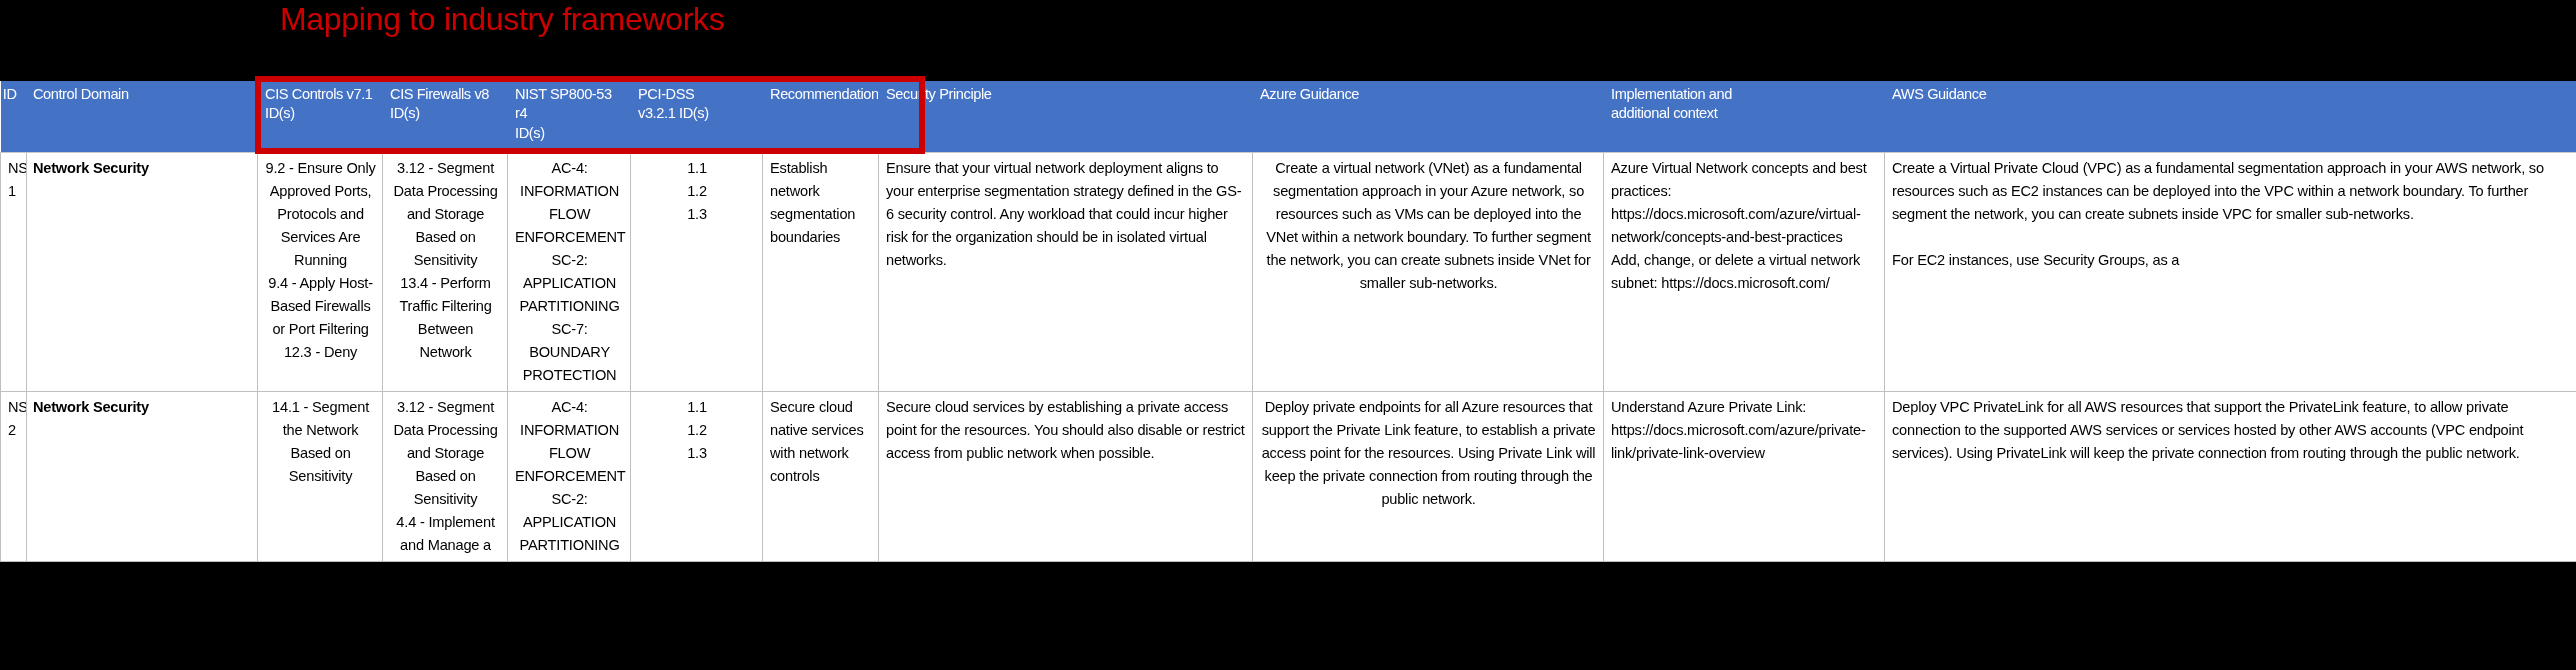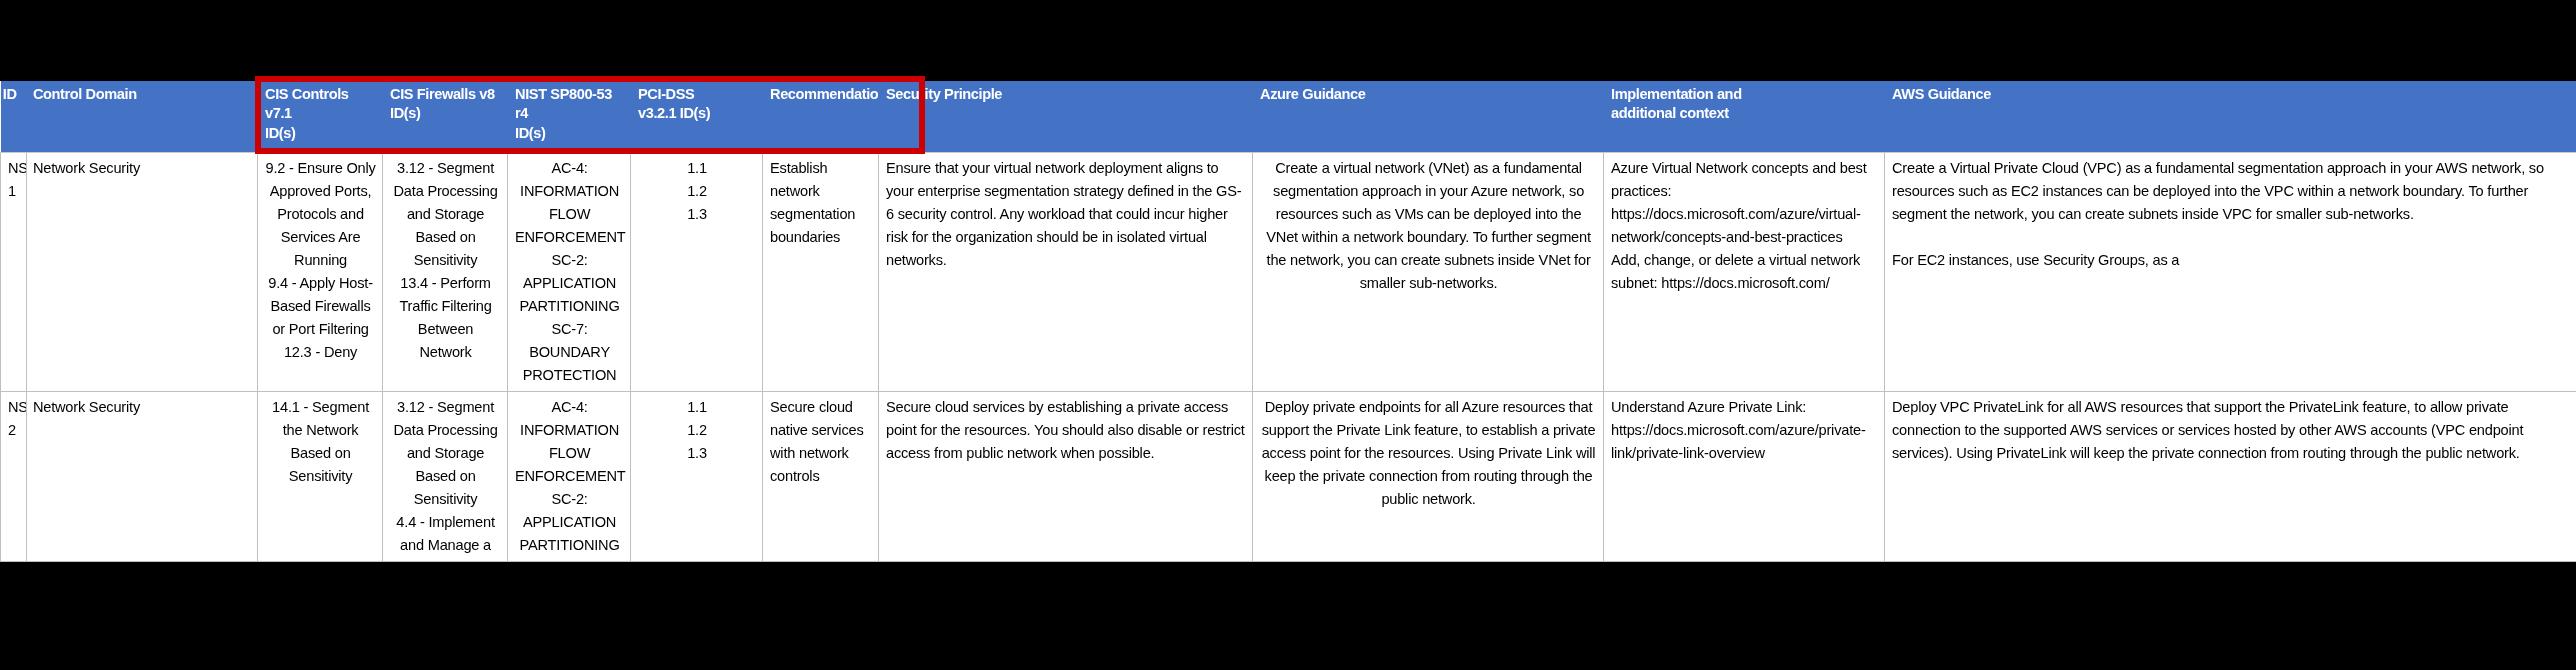--- a/index.html
+++ b/index.html
@@ -55,21 +55,21 @@
     vertical-align: top;
     padding: 4.1px 5.9px 4.1px 7px;
     box-sizing: border-box;
     overflow: hidden;
   }
 
   
   table.grid thead th {
     background: #4472C4;
     color: #FFFFFF;
-    font-weight: bold;
+    font-weight: normal;
     font-size: 14.6px;
     line-height: 19.3px;
     text-align: left;
     height: 71px;
     border-right: 1.2px solid #4472C4;
     border-bottom: 1.2px solid #C9C9C9;
     font-family: "Liberation Sans", sans-serif;
     letter-spacing: -0.4px;
   }
 
@@ -82,21 +82,21 @@
     border-right: 0.6px solid #BFBFBF;
     border-bottom: 0.6px solid #BFBFBF;
     font-family: "Liberation Sans", sans-serif;
     letter-spacing: -0.2px;
     white-space: pre-line;
   }
   table.grid tbody td:first-child { border-left: 0.6px solid #BFBFBF; }
 
   
   .c-id      { width: 26px;  }
-  .c-domain  { width: 231px; }
+  .c-domain  { width: 231px; font-weight: bold; }
   .c-cis71   { width: 125px; margin-top: 40px; }
   .c-cis8    { width: 125px; }
   .c-nist    { width: 123px; }
   .c-pci     { width: 132px; margin-left: 32px; }
   .c-rec     { width: 116px; }
   .c-princ   { width: 374px; }
   .c-azure   { width: 351px; text-align: center; }
   .c-impl    { width: 281px; margin-left: 12px; }
   .c-aws     { width: 693px; margin-left: 6px; }
 
@@ -129,20 +129,21 @@
     width: 2576px; height: 4.7px;
     background: #000000;
     z-index: 5;
   }
 </style>
 </head>
 <body>
 
 <div id="screen">
 
+  <div id="slide-title">Mapping to industry frameworks</div>
 
   <div id="header-top-gap"></div>
 
   <div id="table-wrap">
     <table class="grid">
       <thead>
         <tr>
           <th class="c-id">
             <span>ID</span>
           </th>

